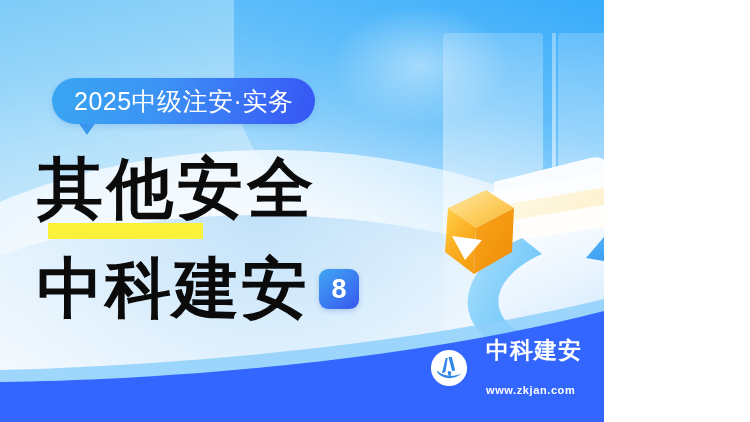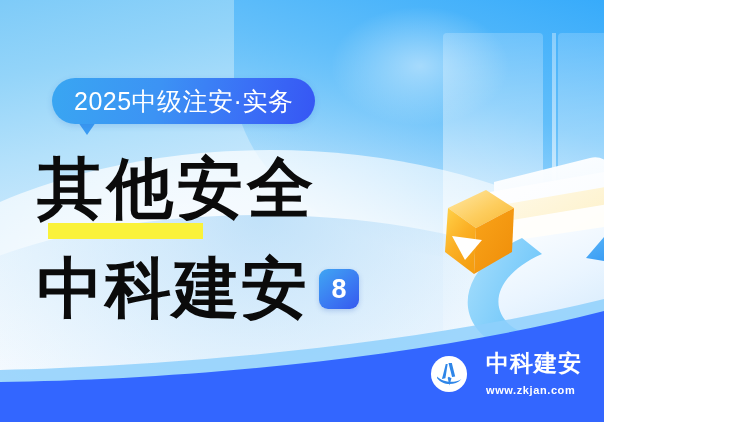--- a/index.html
+++ b/index.html
@@ -213,21 +213,21 @@
     font-size: 23px;
     font-weight: bold;
     letter-spacing: 1px;
     font-family: "Liberation Sans", "DejaVu Sans", sans-serif;
   }
   .logo-url {
     color: #ffffff;
     font-size: 11px;
     font-weight: bold;
     letter-spacing: .6px;
-    margin-top: 10px;
+    margin-top: 23px;
     font-family: "Liberation Sans", "DejaVu Sans", sans-serif;
   }
 
   
   .illustration {
     position: absolute;
     left: 390px;
     top: 60px;
     width: 330px;
     height: 300px;

